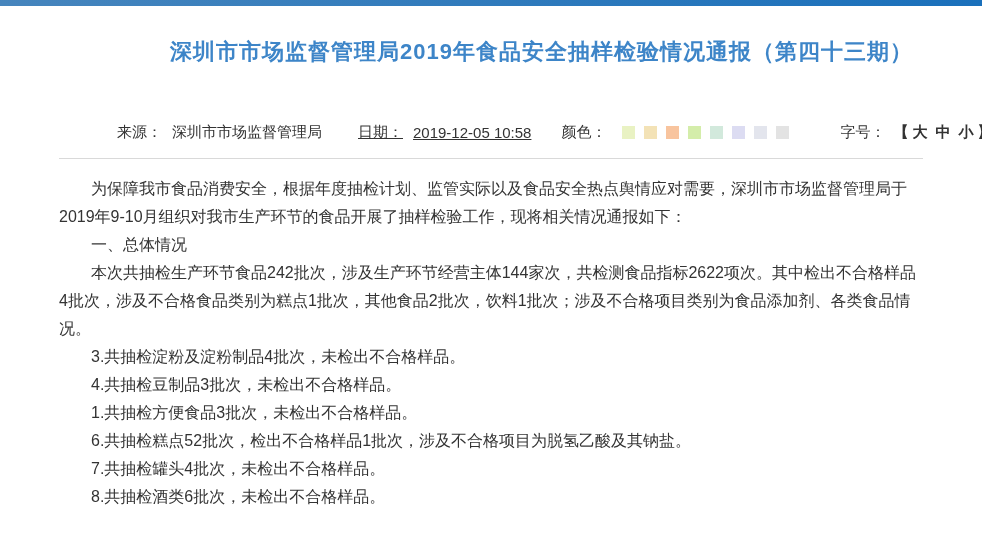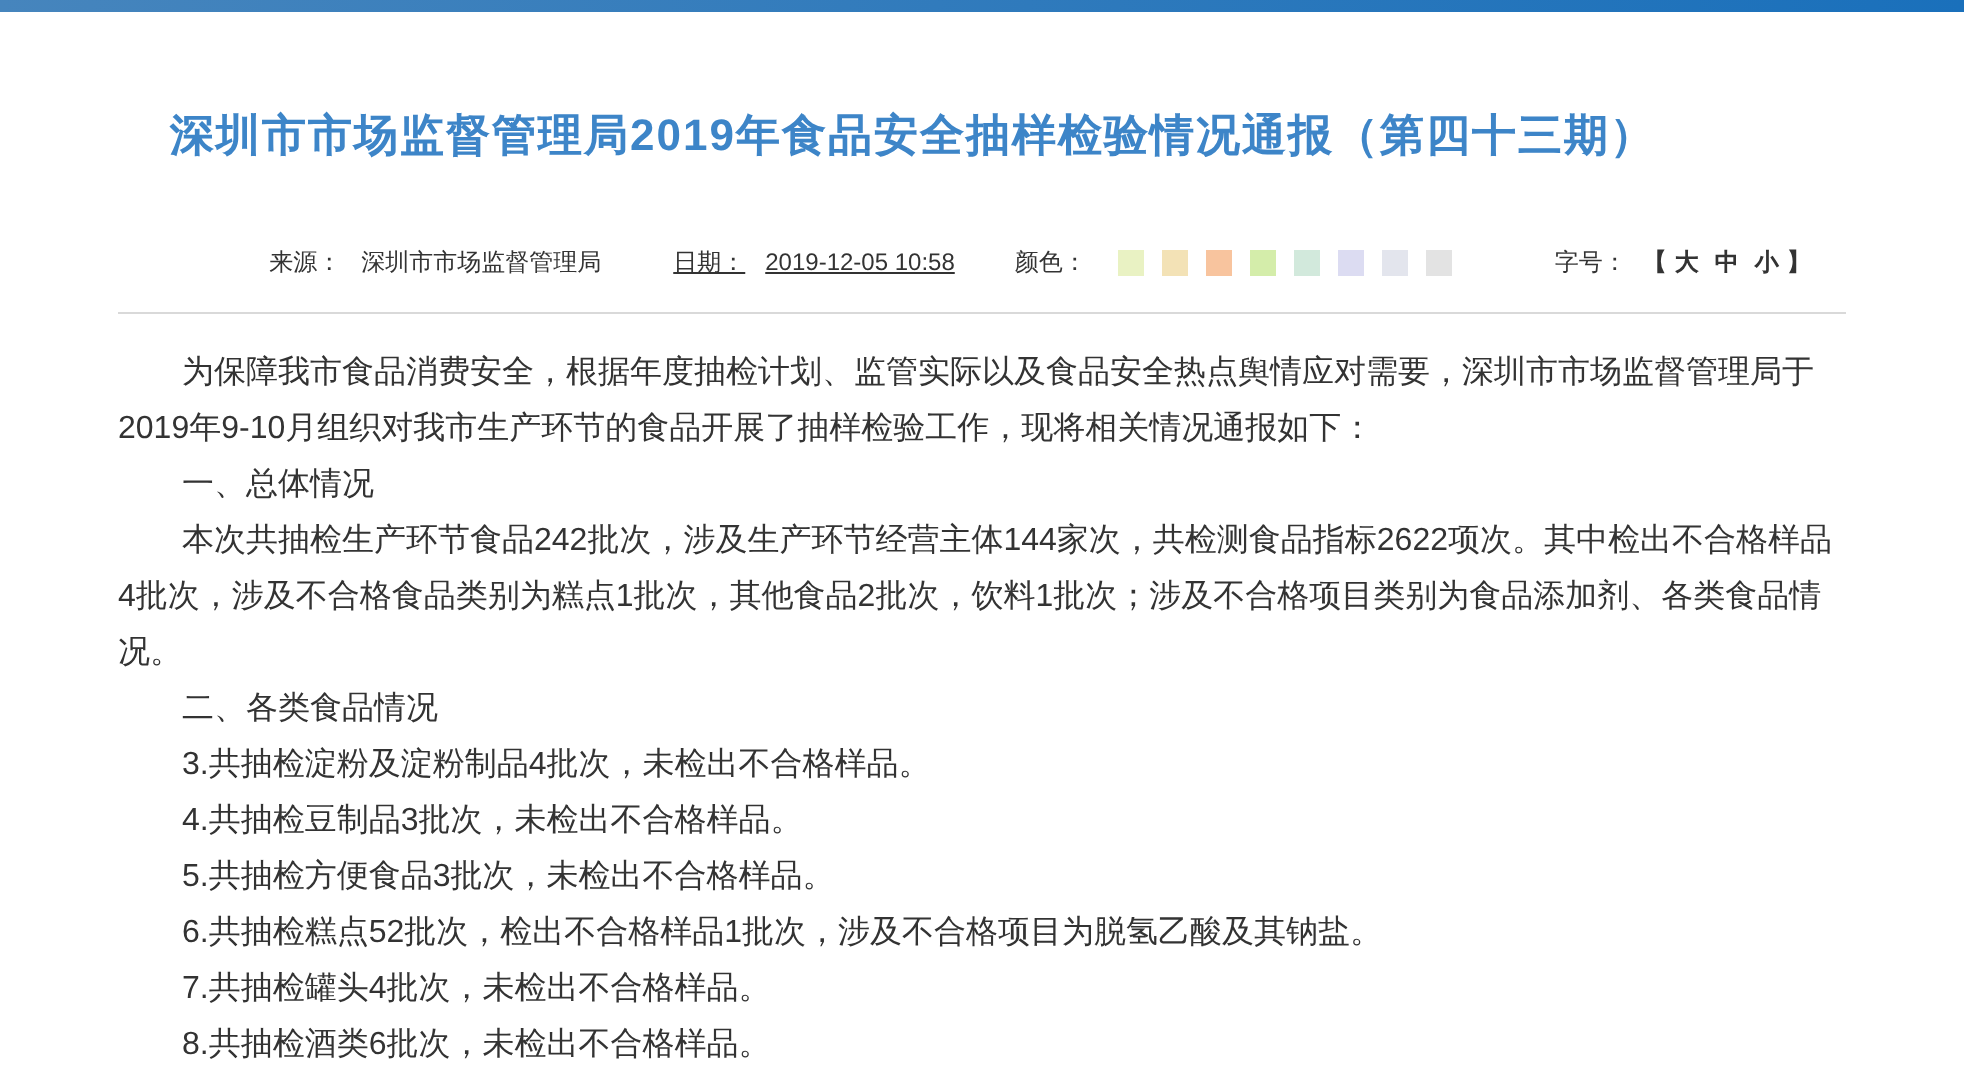--- a/index.html
+++ b/index.html
@@ -12,29 +12,30 @@
   *{box-sizing:border-box;}
   html,body{margin:0;padding:0;}
   body{
     width:982px;height:540px;overflow:hidden;background:#ffffff;
     font-family:"Liberation Sans","DejaVu Sans",sans-serif;
     color:var(--text);
   }
   .top-bar{height:6px;width:100%;background:linear-gradient(90deg,var(--bar-left),var(--bar-right));}
   .container{margin:0 59px;}
   .page-title{
-    margin:16px;padding:32px 10px 18px;text-align:left;
+    margin:0;padding:32px 10px 18px;text-align:right;
     font-size:22px;font-weight:bold;color:var(--accent);letter-spacing:1px;
     line-height:1.3;
   }
   .meta-row{
-    display:flex;align-items:center;justify-content:center;
-    padding:6px 0 16px 58px;font-size:12px;color:var(--text);
+    display:flex;align-items:center;justify-content:flex-start;
+    padding:6px 0 16px 58px;font-size:15px;color:var(--text);
     border-bottom:1px solid var(--divider);
     white-space:nowrap;
+    margin-top:32px;
   }
   .meta-label{color:#333;}
   .meta-value{margin-left:10px;}
   .meta-group{display:flex;align-items:center;}
   .g-date{margin-left:36px;text-decoration:underline;}
   .g-fontsize{margin-left:42px;}
   .g-color{margin-left:30px;}
   .fontsize-controls{display:flex;align-items:center;margin-left:8px;font-weight:bold;}
   .fontsize-controls .bracket{font-weight:bold;}
   .fontsize-btn{cursor:pointer;padding:0 4px;}
@@ -83,22 +84,21 @@
         <span class="fontsize-btn">小</span>
         <span class="bracket">】</span>
       </span>
     </div>
   </div>
 
   <div class="article">
     <p>为保障我市食品消费安全，根据年度抽检计划、监管实际以及食品安全热点舆情应对需要，深圳市市场监督管理局于2019年9-10月组织对我市生产环节的食品开展了抽样检验工作，现将相关情况通报如下：</p>
     <p>一、总体情况</p>
     <p>本次共抽检生产环节食品242批次，涉及生产环节经营主体144家次，共检测食品指标2622项次。其中检出不合格样品4批次，涉及不合格食品类别为糕点1批次，其他食品2批次，饮料1批次；涉及不合格项目类别为食品添加剂、各类食品情况。</p>
-    <p>二、各类食品情况</p>
     <p>3.共抽检淀粉及淀粉制品4批次，未检出不合格样品。</p>
     <p>4.共抽检豆制品3批次，未检出不合格样品。</p>
-    <p>5.共抽检方便食品3批次，未检出不合格样品。</p>
+    <p>1.共抽检方便食品3批次，未检出不合格样品。</p>
     <p>6.共抽检糕点52批次，检出不合格样品1批次，涉及不合格项目为脱氢乙酸及其钠盐。</p>
     <p>7.共抽检罐头4批次，未检出不合格样品。</p>
     <p>8.共抽检酒类6批次，未检出不合格样品。</p>
   </div>
 
 </div>
 
 </body></html>

